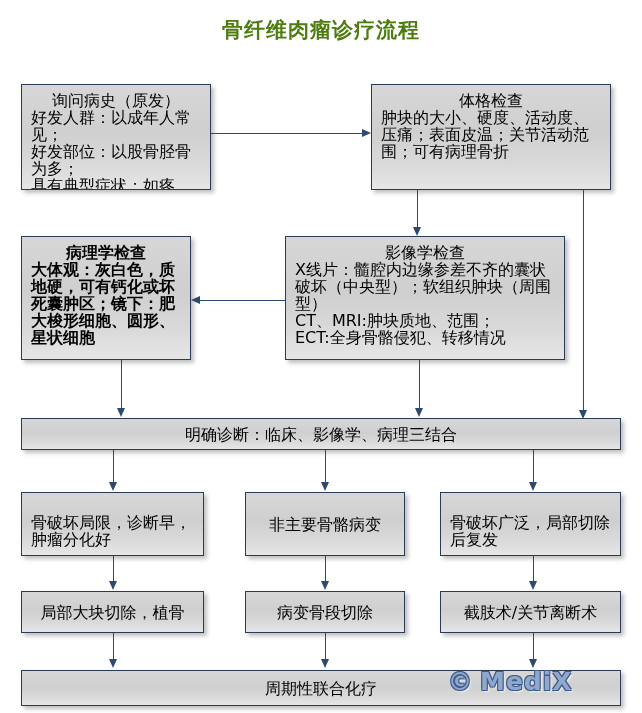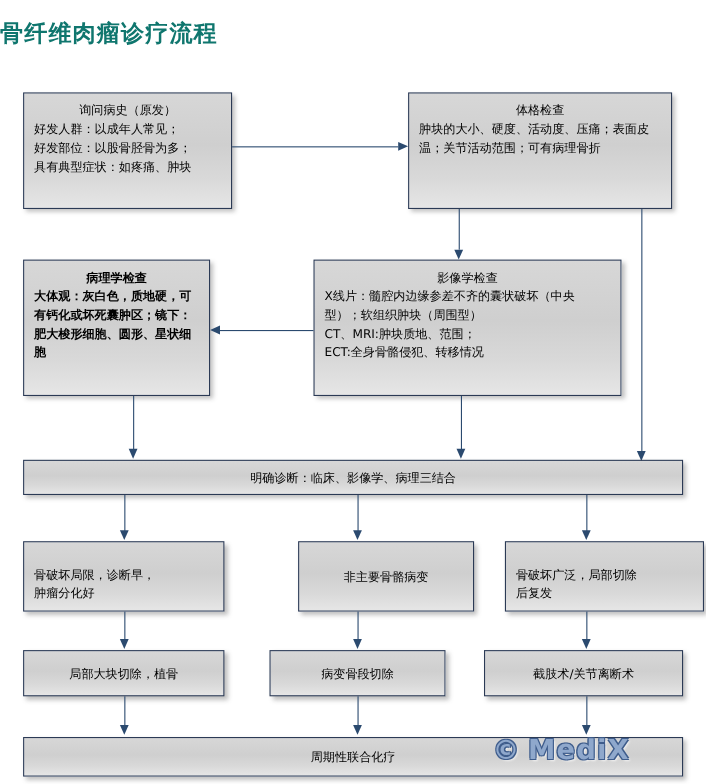--- a/index.html
+++ b/index.html
@@ -17,37 +17,37 @@
     background: #ffffff;
     overflow: hidden;
   }
 
   
   .title {
     position: absolute;
     left: 0;
     top: 16px;
     width: 642px;
-    text-align: left;
+    text-align: center;
     font-size: 21px;
     font-weight: bold;
-    color: #0f766e;
+    color: #4d7c0f;
     letter-spacing: 1px;
     font-family: "DejaVu Sans", "Liberation Sans", sans-serif;
   }
 
   
   .box {
     position: absolute;
     box-sizing: border-box;
     border: 1px solid #2b3a55;
     background: linear-gradient(to bottom, #d7d7d7 0%, #cfcfcf 45%, #d9d9d9 75%, #e6e6e6 100%);
     box-shadow: 3px 3px 4px rgba(90, 90, 90, 0.38);
     color: #000000;
-    font-size: 11px;
+    font-size: 16px;
     line-height: 17px;
     overflow: hidden;
   }
   .box .inner {
     padding: 7px 9px 6px 9px;
   }
   .box .hdr {
     text-align: center;
     display: block;
   }
@@ -191,27 +191,27 @@
   <div class="vline" style="left:419px; top:360px; height:50px;"></div>
   <div class="arrow-down" style="left:415px; top:408px;"></div>
 
   <div class="box vmid" style="left:21px; top:492px; width:183px; height:64px;">
     <div class="inner">
       <span class="body">骨破坏局限，诊断早，
 肿瘤分化好</span>
     </div>
   </div>
 
-  <div class="box bar" style="left:245px; top:492px; width:160px; height:64px;margin-left:26px;">
+  <div class="box bar" style="left:245px; top:492px; width:160px; height:64px;">
     <div class="inner">
       <span>非主要骨骼病变</span>
     </div>
   </div>
 
-  <div class="box vmid" style="left:459px; top:492px; width:181px; height:64px;">
+  <div class="box vmid" style="left:440px; top:492px; width:181px; height:64px;">
     <div class="inner">
       <span class="body">骨破坏广泛，局部切除
 后复发</span>
     </div>
   </div>
 
   <div class="vline" style="left:113px; top:450px; height:34px;"></div>
   <div class="arrow-down" style="left:109px; top:482px;"></div>
 
   <div class="vline" style="left:325px; top:450px; height:34px;"></div>

